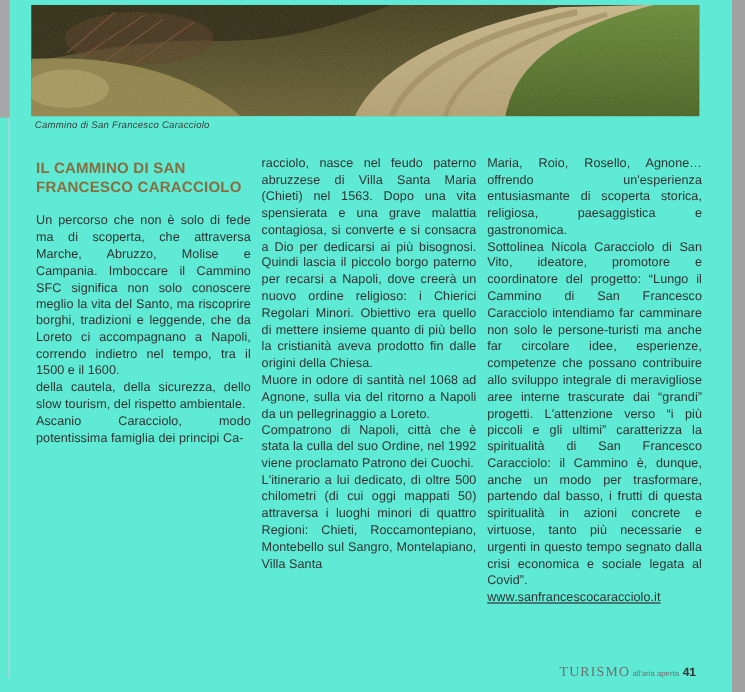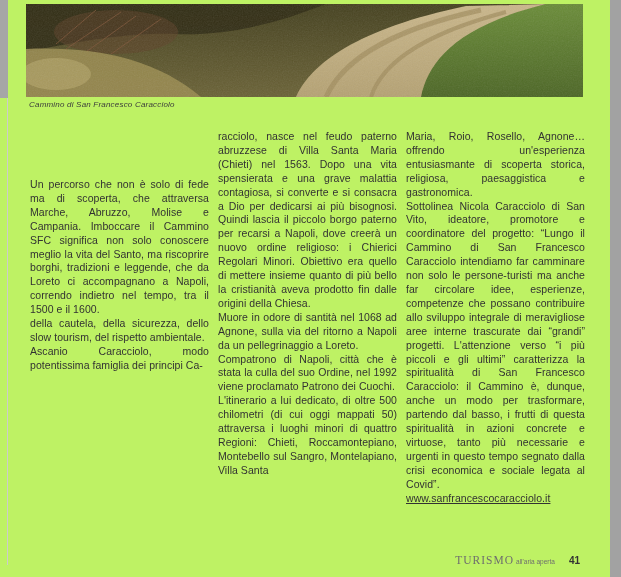--- a/index.html
+++ b/index.html
@@ -1,20 +1,20 @@
 <!DOCTYPE html>
 <html><head>
 <meta charset="utf-8">
 <style>
   html,body { margin:0; padding:0; }
   body {
     width:621px; height:577px; position:relative; background:#ffffff;
     font-family:"Liberation Sans", sans-serif; overflow:hidden;
   }
-  .page { position:absolute; inset:0; background:#bef264; }
+  .page { position:absolute; inset:0; background:#5eead4; }
 
   .edge-left  { position:absolute; left:0; top:0; width:8px; height:98px; background:#a6a6a6; }
   .fold-line  { position:absolute; left:7px; top:98px; width:1px; height:467px; background:#cccccc; }
   .edge-right { position:absolute; left:610px; top:0; width:11px; height:577px; background:#a2a2a2; }
 
   .photo { position:absolute; left:26px; top:4px; width:557px; height:93px; overflow:hidden; }
   .photo svg { display:block; width:100%; height:100%; }
 
   .caption {
     position:absolute; left:29px; top:100px;
@@ -37,21 +37,21 @@
   #col2 { left:218px; top:130px; }
   #col3 { left:406px; top:130px; }
 
   .weblink { text-decoration:underline; color:#323232; cursor:pointer; }
 
   .footer {
     position:absolute; top:550px; right:41px; white-space:nowrap; color:#6e6e6e;
   }
   .footer .mag { font-family:"Liberation Serif", serif; font-size:11.5px; letter-spacing:1px;margin-top:14px; }
   .footer .tag { font-size:6.5px; margin-left:2px; color:#6e6e6e; }
-  .footer .num { font-size:10px; font-weight:bold; color:#333333; margin-left:14px; }
+  .footer .num { font-size:10px; font-weight:bold; color:#333333; margin-left:3px; }
 </style>
 </head>
 <body>
 
 <div class="page">
 
   <div class="edge-left"></div>
   <div class="fold-line"></div>
   <div class="edge-right"></div>
 
@@ -93,20 +93,25 @@
 
       <path d="M0,45 C70,42 130,55 175,93 L0,93 Z" fill="#98894f" opacity="0.9"></path>
       <ellipse cx="30" cy="70" rx="35" ry="16" fill="#b5a76b" opacity="0.6"></ellipse>
 
       <rect x="0" y="0" width="557" height="93" filter="url(#grain)" opacity="0.85"></rect>
     </svg>
   </div>
 
   <div class="caption">Cammino di San Francesco Caracciolo</div>
 
+  <div class="title">
+
+  <span class="title-line">IL CAMMINO DI SAN</span>
+      <span class="title-line">FRANCESCO CARACCIOLO</span>
+    </div>
 
   <div id="col1" class="col">
 
       <p>Un percorso che non è solo di fede ma di scoperta, che attraversa Marche, Abruzzo, Molise e Campania. Imboccare il Cammino SFC significa non solo conoscere meglio la vita del Santo, ma riscoprire borghi, tradizioni e leggende, che da Loreto ci accompagnano a Napoli, correndo indietro nel tempo, tra il 1500 e il 1600.</p>
       <p>della cautela, della sicurezza, dello slow tourism, del rispetto ambientale.</p>
       <p>Ascanio Caracciolo, modo potentissima famiglia dei principi Ca-</p>
     </div>
 
   <div id="col2" class="col">
 

